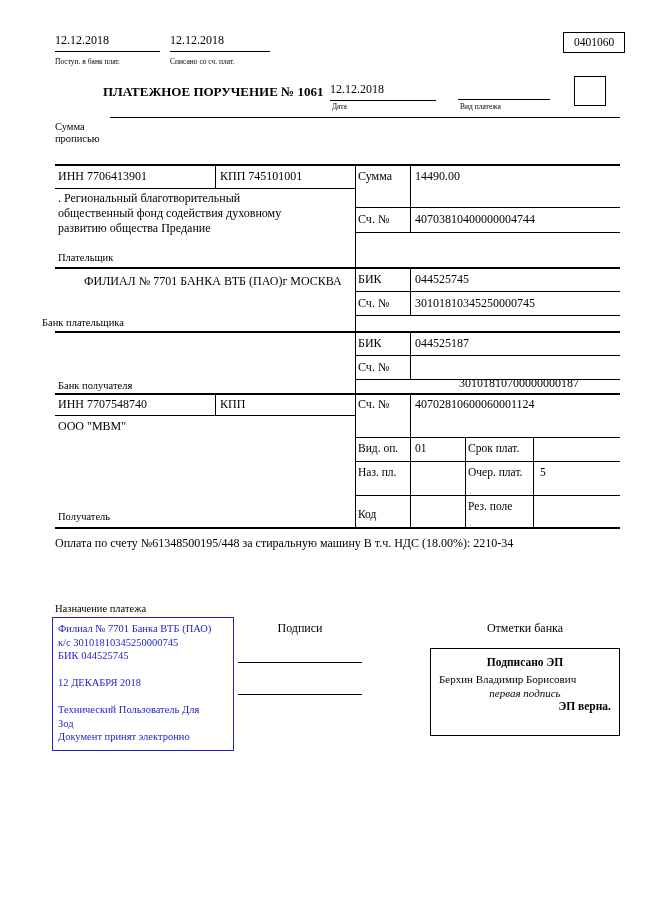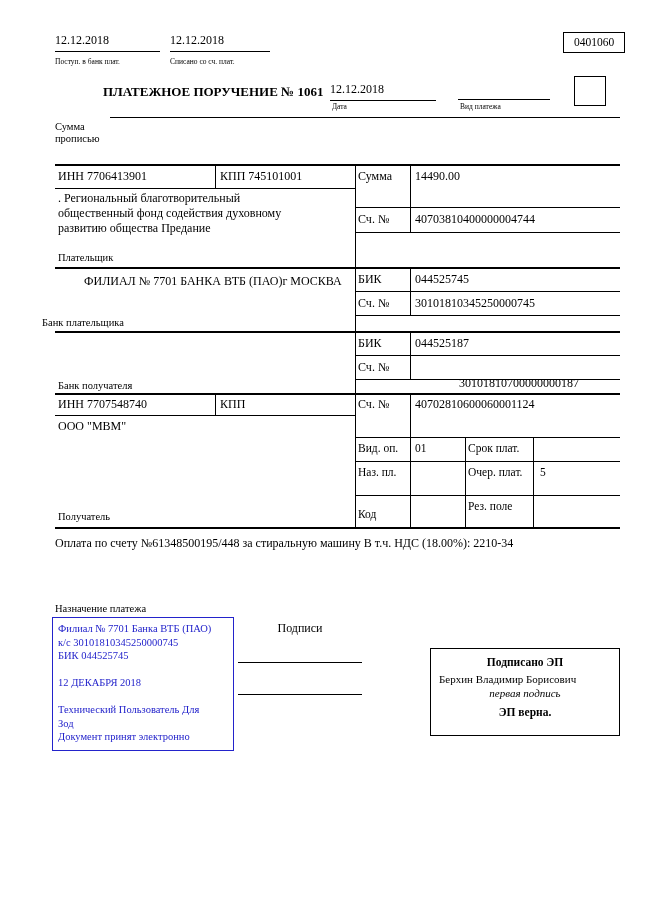--- a/index.html
+++ b/index.html
@@ -116,24 +116,25 @@
     <div class="stamp-line">БИК 044525745</div>
     <div class="stamp-line"></div>
     <div class="stamp-line">12 ДЕКАБРЯ 2018</div>
     <div class="stamp-line"></div>
     <div class="stamp-line">Технический Пользователь Для</div>
     <div class="stamp-line">Зод</div>
     <div class="stamp-line">Документ принят электронно</div>
   </div>
 
   <div class="abs t12" style="left:240px; top:621px; width:120px; text-align:center;">Подписи</div>
+  <div class="abs t12" style="left:430px; top:621px; width:190px; text-align:center;">Отметки банка</div>
 
   <div class="hl" style="left:238px; top:662px; width:124px;"></div>
   <div class="hl" style="left:238px; top:694px; width:124px;"></div>
 
   <div class="abs" style="left:430px; top:648px; width:190px; height:88px; border:1px solid #000; padding:7px 8px 0;">
     <div class="b" style="font-size:11.5px; text-align:center;">Подписано ЭП</div>
     <div style="font-size:11px; margin-top:5px;">Берхин Владимир Борисович</div>
     <div style="font-size:11px; font-style:italic; text-align:center; margin-top:2px;">первая подпись</div>
-    <div class="b" style="font-size:11.5px; text-align:center; margin-top:7px;">ЭП верна.</div>
+    <div class="b" style="font-size:11.5px; text-align:right; margin-top:1px;">ЭП верна.</div>
   </div>
 
 </div>
 
 </body></html>

